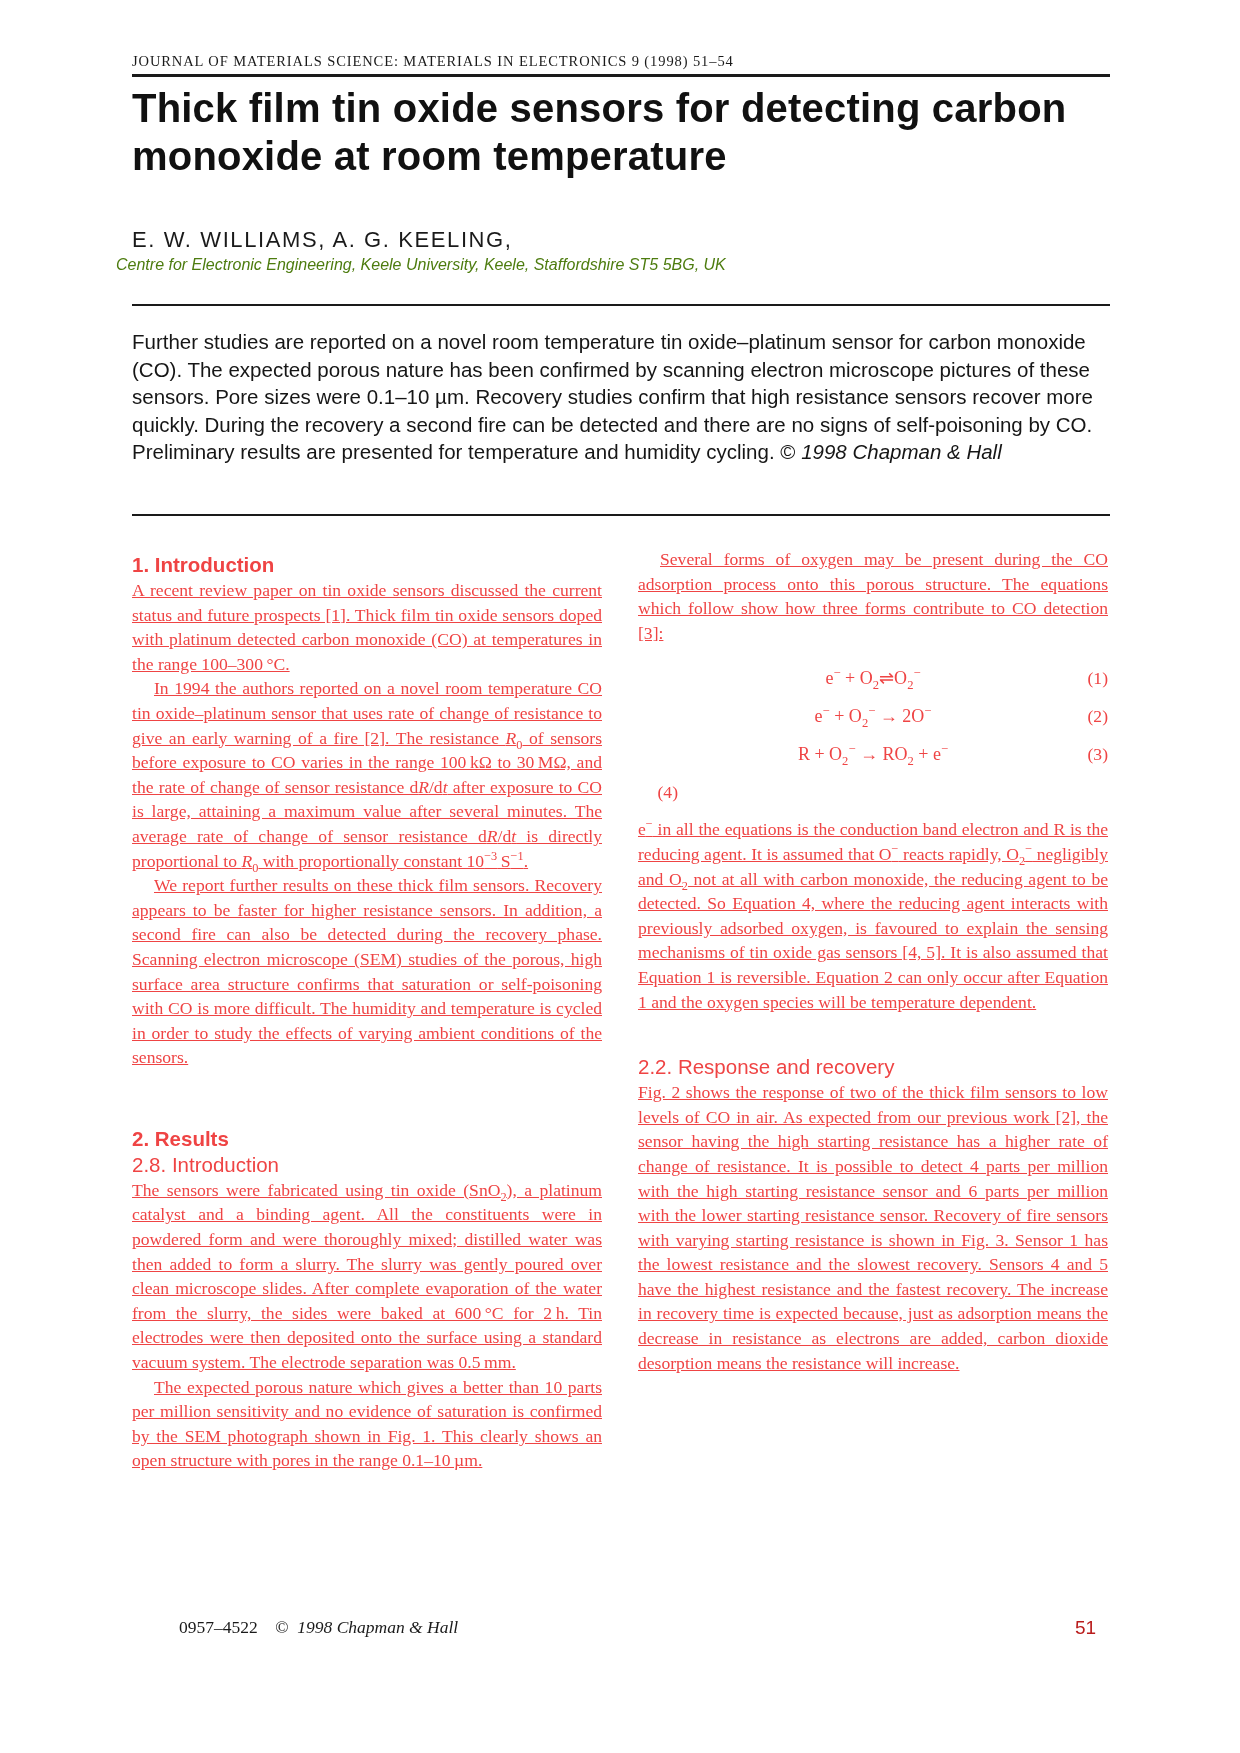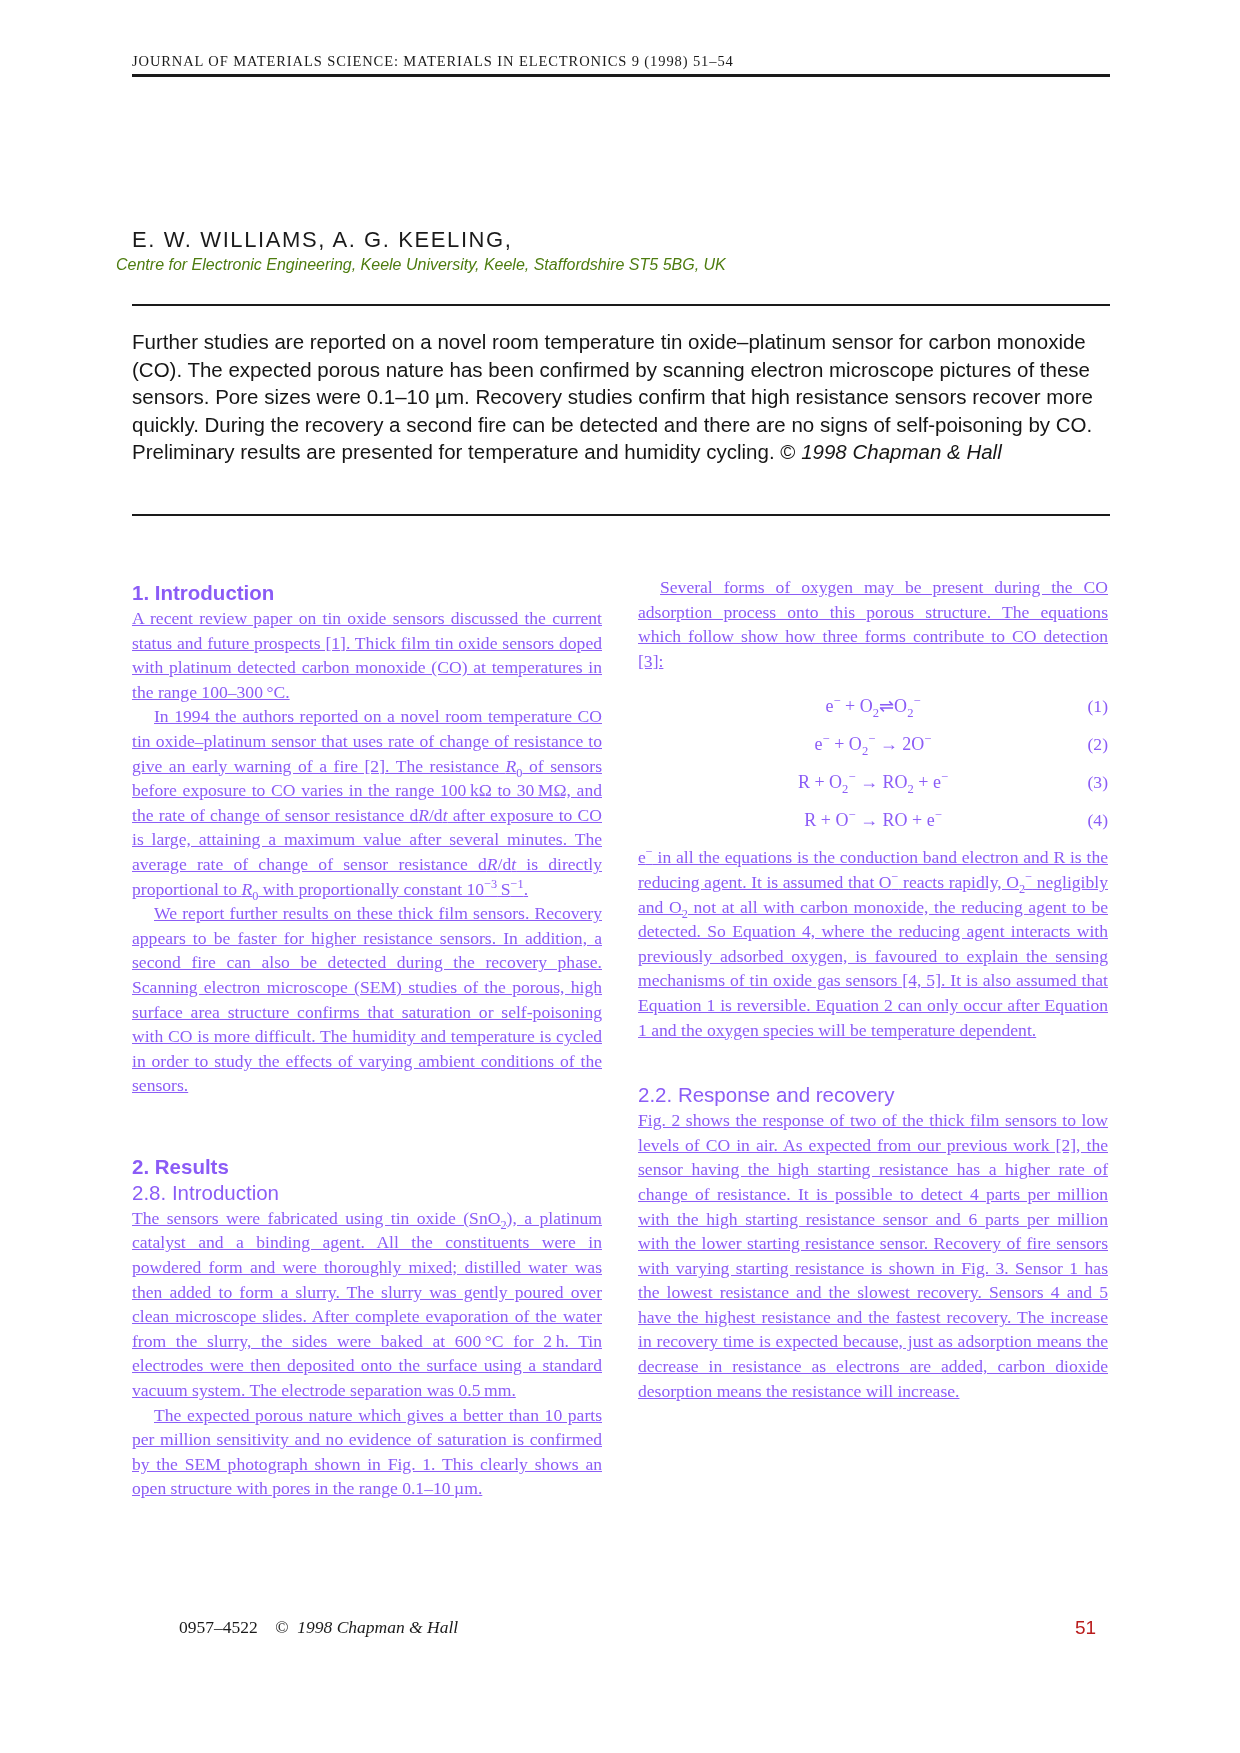--- a/index.html
+++ b/index.html
@@ -18,22 +18,22 @@
     font-family: "Liberation Sans", sans-serif; font-size: 22px; letter-spacing: 1.6px; color: #1a1a1a; }
   .affiliation { position: absolute; left: 116px; top: 256px;
     font-family: "Liberation Sans", sans-serif; font-style: italic; font-size: 16px; color: #4d7c0f; }
 
   .rule-mid { position: absolute; left: 132px; top: 304px; width: 978px; height: 2px; background: #1a1a1a; }
   .abstract { position: absolute; left: 132px; top: 328px; width: 980px;
     font-family: "Liberation Sans", sans-serif; font-size: 20.5px; line-height: 27.6px; color: #161616; }
   .abstract .cr { font-style: italic; }
   .rule-abs { position: absolute; left: 132px; top: 514px; width: 978px; height: 2px; background: #1a1a1a; }
 
-  .col { position: absolute; top: 580px; width: 470px;
-    font-family: "Liberation Serif", serif; font-size: 17.6px; line-height: 24.6px; color: #8b5cf6;
+  .col { position: absolute; top: 552px; width: 470px;
+    font-family: "Liberation Serif", serif; font-size: 17.6px; line-height: 24.6px; color: #ef4444;
     text-align: justify; }
   .col.left { left: 132px; }
   .col.right { left: 638px; }
   .col p { margin: 0; text-decoration: underline; }
   .col p.indent { text-indent: 22px; }
 
   .h1 { font-family: "Liberation Sans", sans-serif; font-weight: bold; font-size: 20.5px; line-height: 26px; margin: 0; }
   .h2 { font-family: "Liberation Sans", sans-serif; font-size: 20.5px; line-height: 26px; margin: 0; }
 
   .eq-block { margin: 14px 0 6px 0; }
@@ -49,20 +49,24 @@
     font-family: "Liberation Sans", sans-serif; font-size: 19px; color: #b91c1c; }
 </style>
 </head>
 <body>
 
 <div class="page">
 
   <div class="running-head">JOURNAL OF MATERIALS SCIENCE: MATERIALS IN ELECTRONICS 9 (1998) 51–54</div>
   <div class="rule-top"></div>
 
+  <div class="title">
+    <div>Thick film tin oxide sensors for detecting carbon</div>
+    <div>monoxide at room temperature</div>
+  </div>
 
   <div class="authors">E. W. WILLIAMS, A. G. KEELING,</div>
   <div class="affiliation">Centre for Electronic Engineering, Keele University, Keele, Staffordshire ST5 5BG, UK</div>
 
   <div class="rule-mid"></div>
   <div class="abstract">
     <span>Further studies are reported on a novel room temperature tin oxide–platinum sensor for carbon monoxide (CO). The expected porous nature has been confirmed by scanning electron microscope pictures of these sensors. Pore sizes were 0.1–10 µm. Recovery studies confirm that high resistance sensors recover more quickly. During the recovery a second fire can be detected and there are no signs of self-poisoning by CO. Preliminary results are presented for temperature and humidity cycling. © </span><span class="cr">1998 Chapman &amp; Hall</span>
   </div>
   <div class="rule-abs"></div>
 
@@ -89,21 +93,20 @@
       </div>
       <div class="eq">
         <span class="expr">e<sup>−</sup> + O<sub>2</sub><sup>−</sup> → 2O<sup>−</sup></span>
         <span class="num">(2)</span>
       </div>
       <div class="eq">
         <span class="expr">R + O<sub>2</sub><sup>−</sup> → RO<sub>2</sub> + e<sup>−</sup></span>
         <span class="num">(3)</span>
       </div>
       <div class="eq">
-        <span class="expr">R + O<sup>−</sup> → RO + e<sup>−</sup></span>
         <span class="num">(4)</span>
       </div>
     </div>
 
     <p>e<sup>−</sup><span> in all the equations is the conduction band electron and R is the reducing agent. It is assumed that O</span><sup>−</sup><span> reacts rapidly, O</span><sub>2</sub><sup>−</sup><span> negligibly and O</span><sub>2</sub><span> not at all with carbon monoxide, the reducing agent to be detected. So Equation 4, where the reducing agent interacts with previously adsorbed oxygen, is favoured to explain the sensing mechanisms of tin oxide gas sensors [4, 5]. It is also assumed that Equation 1 is reversible. Equation 2 can only occur after Equation 1 and the oxygen species will be temperature dependent.</span></p>
 
     <div style="height:40px"></div>
     <div class="h2">2.2.  Response and recovery</div>
     <p>Fig. 2 shows the response of two of the thick film sensors to low levels of CO in air. As expected from our previous work [2], the sensor having the high starting resistance has a higher rate of change of resistance. It is possible to detect 4 parts per million with the high starting resistance sensor and 6 parts per million with the lower starting resistance sensor. Recovery of fire sensors with varying starting resistance is shown in Fig. 3. Sensor 1 has the lowest resistance and the slowest recovery. Sensors 4 and 5 have the highest resistance and the fastest recovery. The increase in recovery time is expected because, just as adsorption means the decrease in resistance as electrons are added, carbon dioxide desorption means the resistance will increase.</p>
   </div>

